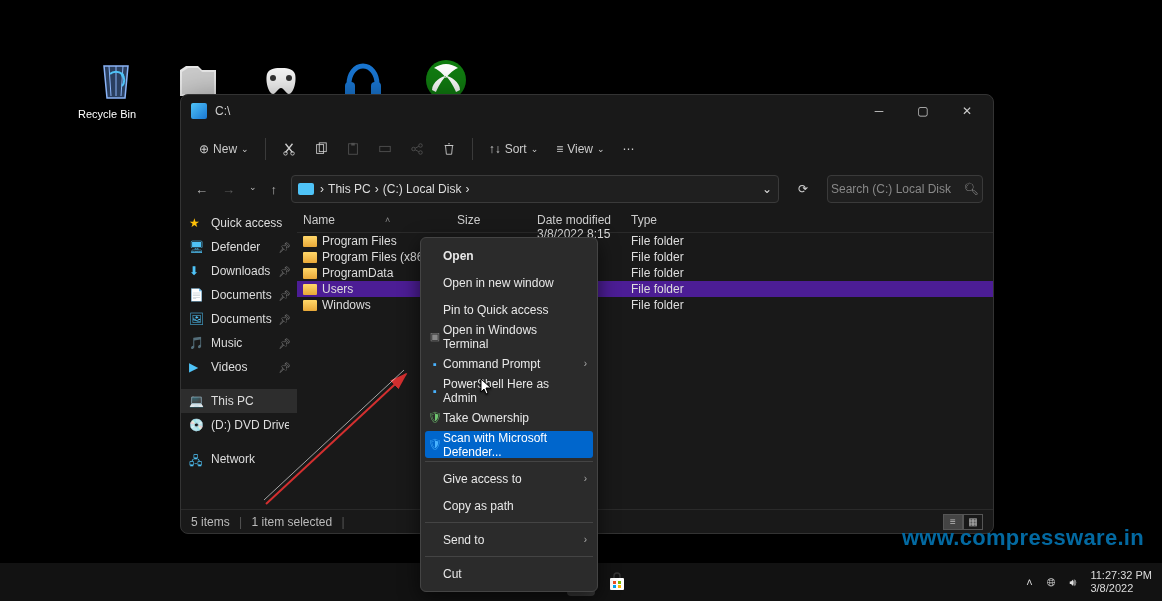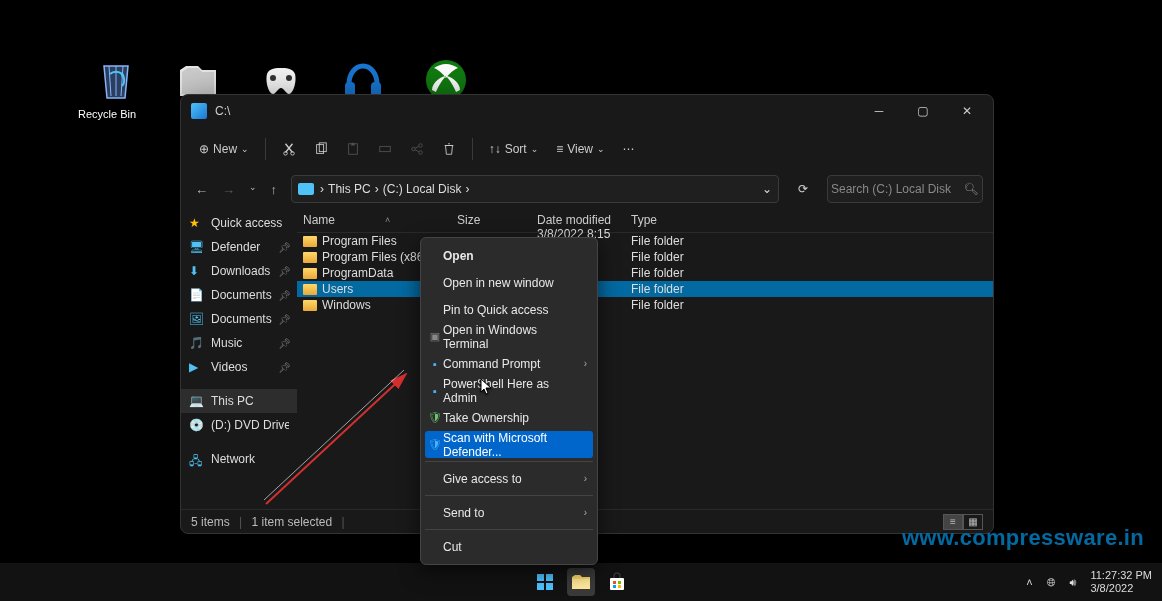--- a/index.html
+++ b/index.html
@@ -36,21 +36,21 @@
 .sb-item .pin{position:absolute;right:6px;color:#888;font-size:10px}
 .sb-ico{width:16px;height:14px;flex-shrink:0}
 .content{flex:1;display:flex;flex-direction:column;background:#191919}
 .cols{height:26px;display:flex;align-items:center;border-bottom:1px solid #2a2a2a;color:#ccc;font-size:12px}
 .col-name{width:160px;padding-left:6px;display:flex;align-items:center;gap:50px}
 .col-size{width:80px}
 .col-date{width:94px}
 .col-type{flex:1}
 .rows{flex:1}
 .row{height:16px;display:flex;align-items:center;font-size:12px;color:#ddd;cursor:pointer}
-.row.sel{background:#0369a1}
+.row.sel{background:#4c1d95}
 .row .rn{width:160px;padding-left:6px;display:flex;align-items:center;gap:5px}
 .row .rs{width:80px}
 .row .rd{width:94px}
 .row .rt{flex:1}
 .fld-ico{width:14px;height:11px;background:linear-gradient(#ffd76a,#e8a838);border-radius:1px;flex-shrink:0}
 .status{height:24px;border-top:1px solid #2a2a2a;display:flex;align-items:center;padding:0 10px;font-size:12px;color:#bbb;justify-content:space-between}
 .view-toggle{display:flex;gap:0}
 .vt{width:20px;height:16px;border:1px solid #555;display:flex;align-items:center;justify-content:center;font-size:10px;cursor:pointer}
 .ctxmenu{position:absolute;top:237px;left:420px;width:178px;background:#2b2b2b;border:1px solid #444;border-radius:6px;padding:4px;box-shadow:0 6px 20px rgba(0,0,0,.6);z-index:10}
 .cm-item{height:27px;display:flex;align-items:center;padding:0 18px;font-size:12px;color:#e8e8e8;cursor:pointer;position:relative;border-radius:3px}
@@ -312,20 +312,21 @@
     <div class="cm-item bold">Open</div>
     <div class="cm-item">Open in new window</div>
     <div class="cm-item">Pin to Quick access</div>
     <div class="cm-item"><span class="cm-ico" style="color:#888">▣</span>Open in Windows Terminal</div>
     <div class="cm-item"><span class="cm-ico" style="color:#49b3ff">▪</span>Command Prompt<span class="chev">›</span></div>
     <div class="cm-item"><span class="cm-ico" style="color:#49b3ff">▪</span>PowerShell Here as Admin</div>
     <div class="cm-item"><span class="cm-ico" style="color:#6ec46e">🛡</span>Take Ownership</div>
     <div class="cm-item hl"><span class="cm-ico" style="color:#49b3ff">🛡</span>Scan with Microsoft Defender...</div>
     <div class="cm-sep"></div>
     <div class="cm-item">Give access to<span class="chev">›</span></div>
+    <div class="cm-item">Copy as path</div>
     <div class="cm-sep"></div>
     <div class="cm-item">Send to<span class="chev">›</span></div>
     <div class="cm-sep"></div>
     <div class="cm-item">Cut</div>
   </div>
 
 <div class="cursor">
 <svg width="14" height="18" viewBox="0 0 14 18">
       <path d="M1 1l0 13 3-3 2 5 2-1-2-5 5 0z" fill="#fff" stroke="#000" stroke-width="1"></path>
     </svg>

